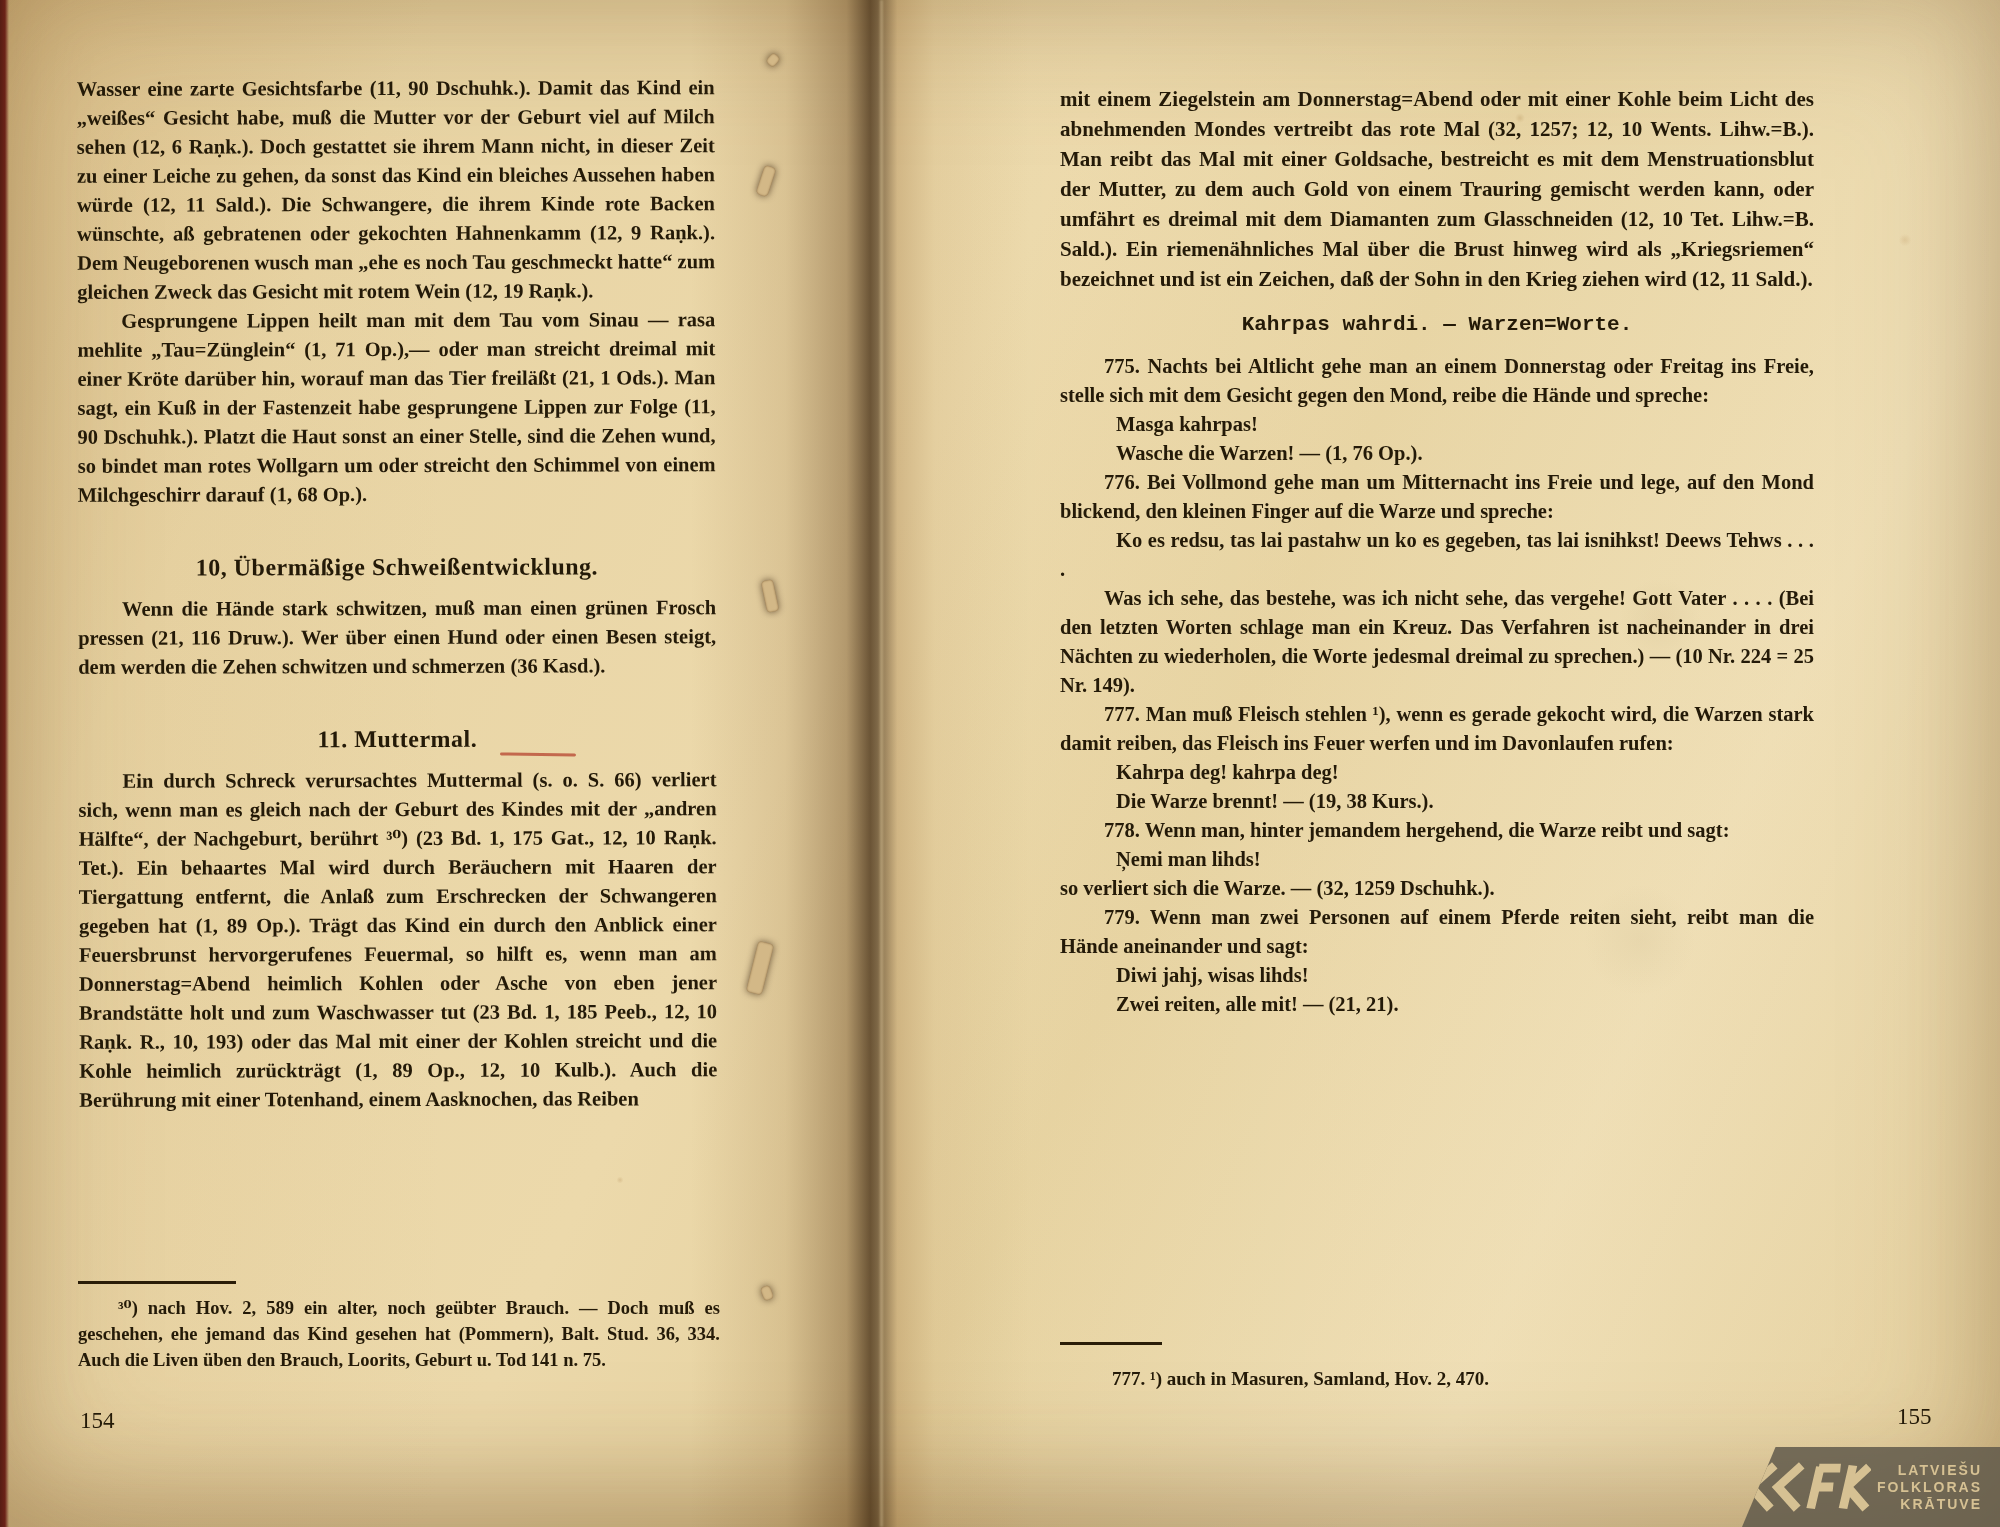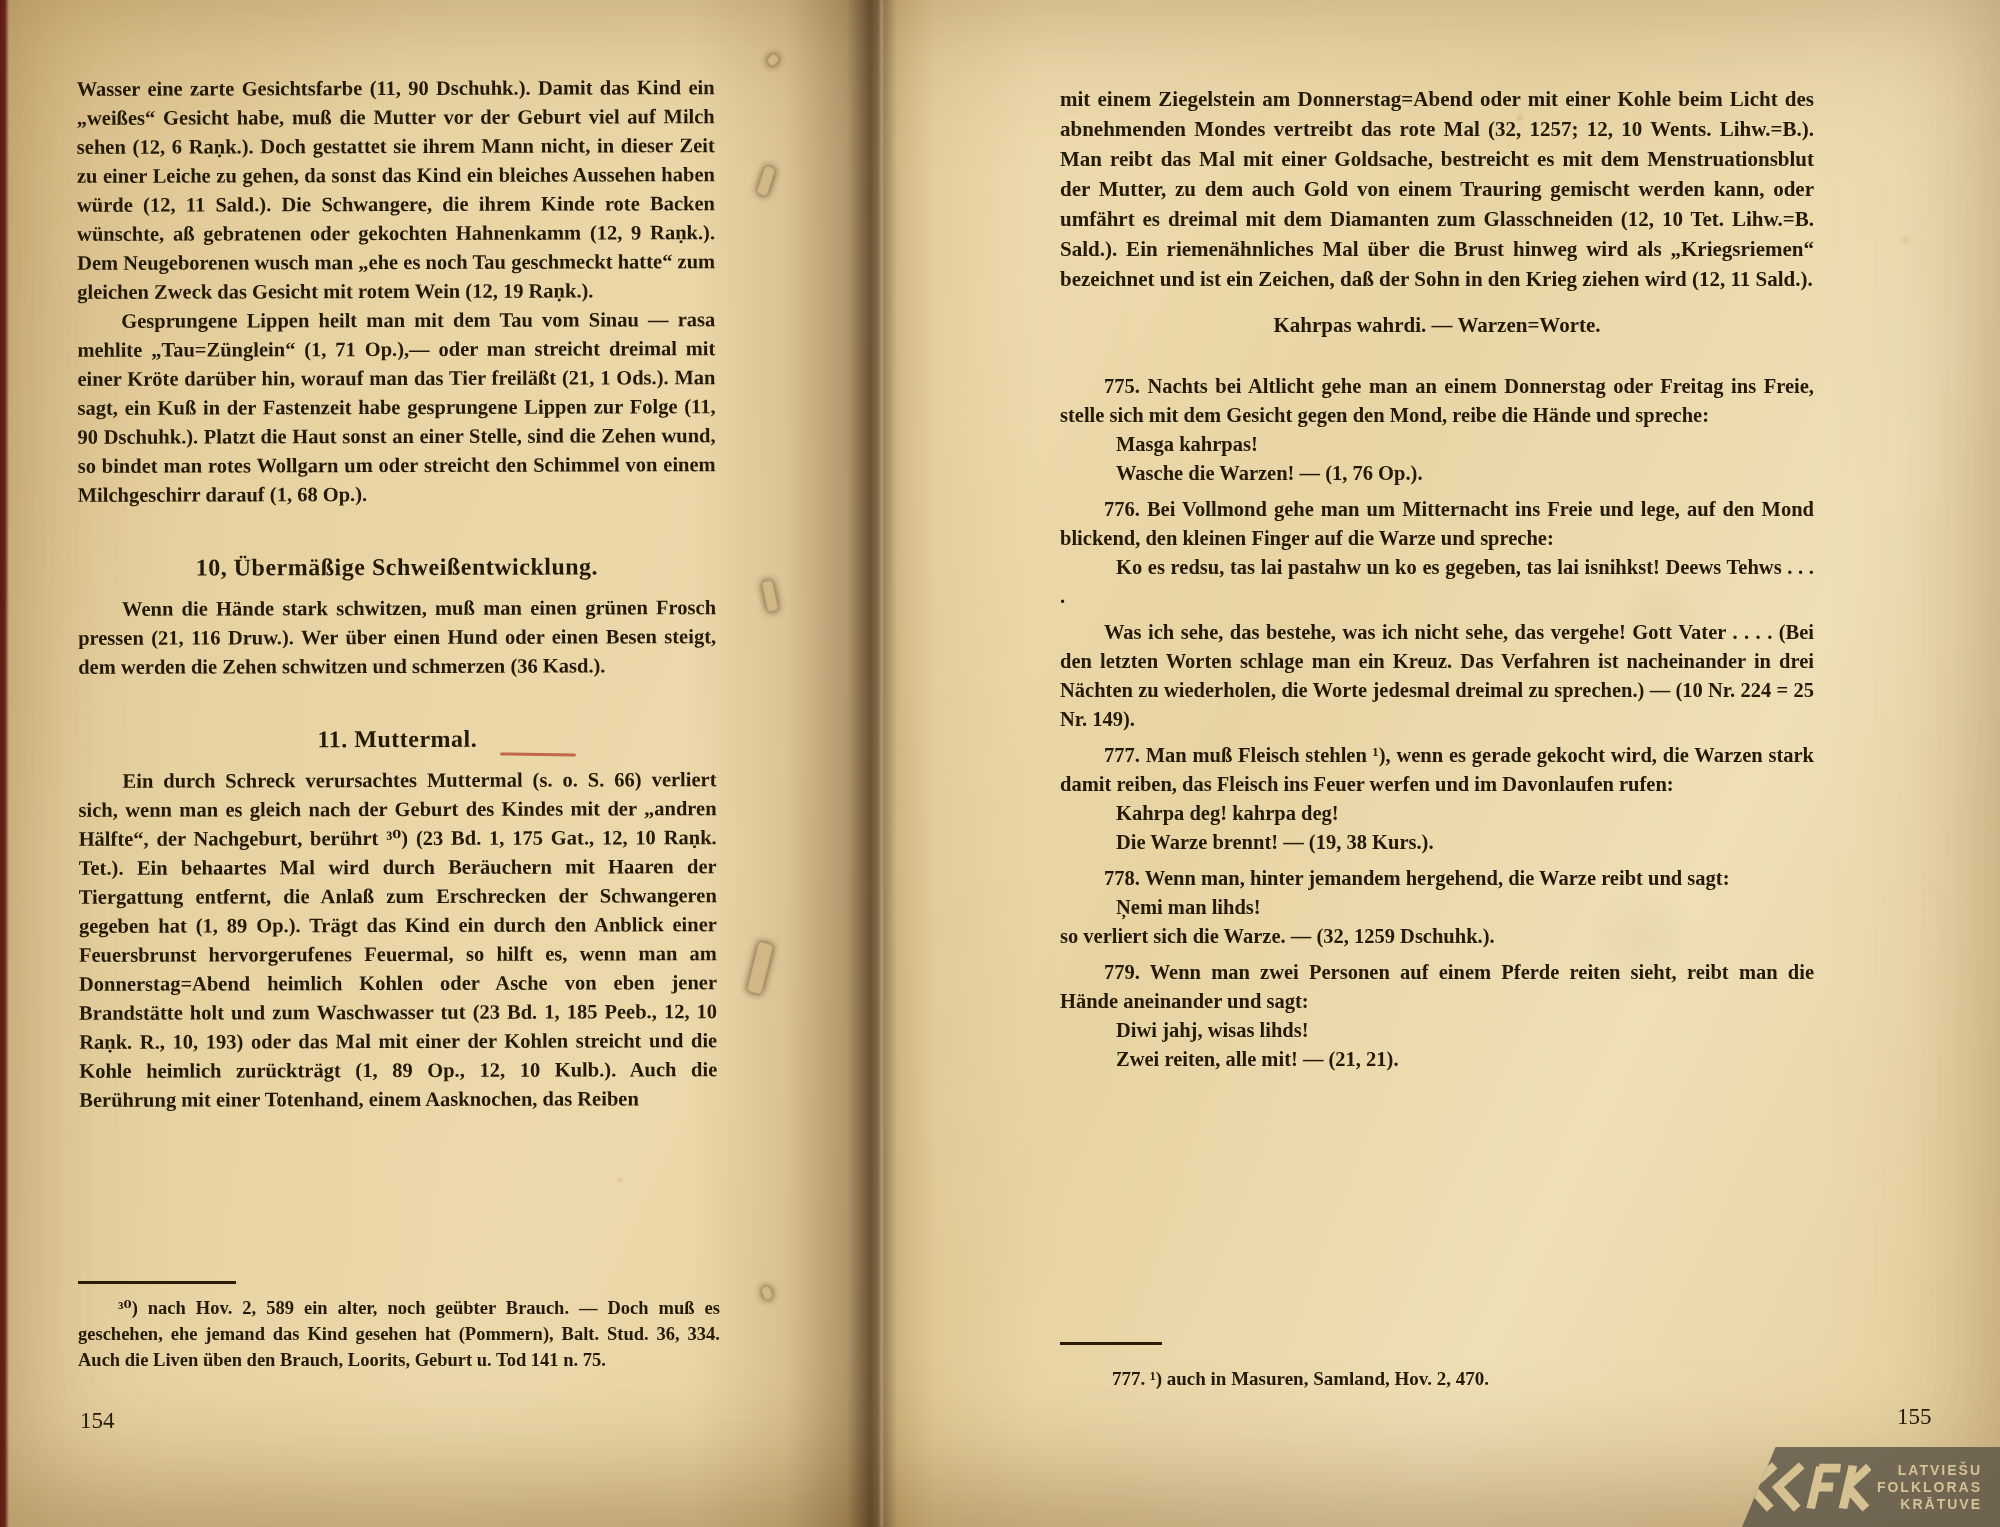--- a/index.html
+++ b/index.html
@@ -42,23 +42,23 @@
     box-shadow:0 0 7px rgba(40,20,5,.65), inset 0 0 2px rgba(90,55,20,.7);}
   
   .text-col{position:absolute;text-align:justify;font-weight:bold;}
   .text-col.left{left:78px;top:74px;width:638px;font-size:20.5px;line-height:29px;transform:rotate(-.15deg);}
   .text-col.right{left:1060px;top:84px;width:754px;font-size:21px;line-height:30px;}
   .blk{margin:0;}
   p.body{margin:0;text-align:justify;}
   p.body.indent{text-indent:44px;}
   p.verse{margin:0;text-indent:56px;text-align:justify;}
   .heading{text-align:center;font-weight:bold;font-size:24px;letter-spacing:.5px;margin:44px 0 12px;}
-  .subheading{text-align:center;font-size:21px;margin:16px 0 32px;}
+  .subheading{text-align:center;font-size:21px;margin:16px 0 12px;font-family:Liberation Mono, monospace;}
   .text-col .small{font-size:20.5px;line-height:29px;}
-  .text-col p.small.indent{margin-top:7px;}
+  .text-col p.small.indent{}
   
   .fn-rule{position:absolute;height:3px;background:#2a1d08;}
   .fn-rule.left{left:78px;top:1281px;width:158px;}
   .fn-rule.right{left:1060px;top:1342px;width:102px;}
   .footnote{position:absolute;font-weight:bold;text-align:justify;}
   .footnote.left{left:78px;top:1295px;width:642px;font-size:18.5px;line-height:26px;text-indent:40px;}
   .footnote.right{left:1060px;top:1368px;width:754px;font-size:19px;text-align:left;text-indent:52px;}
   .pagenum{position:absolute;font-weight:normal;font-size:23px;}
   .pagenum.left{left:80px;top:1408px;}
   .pagenum.right{left:1897px;top:1404px;}

